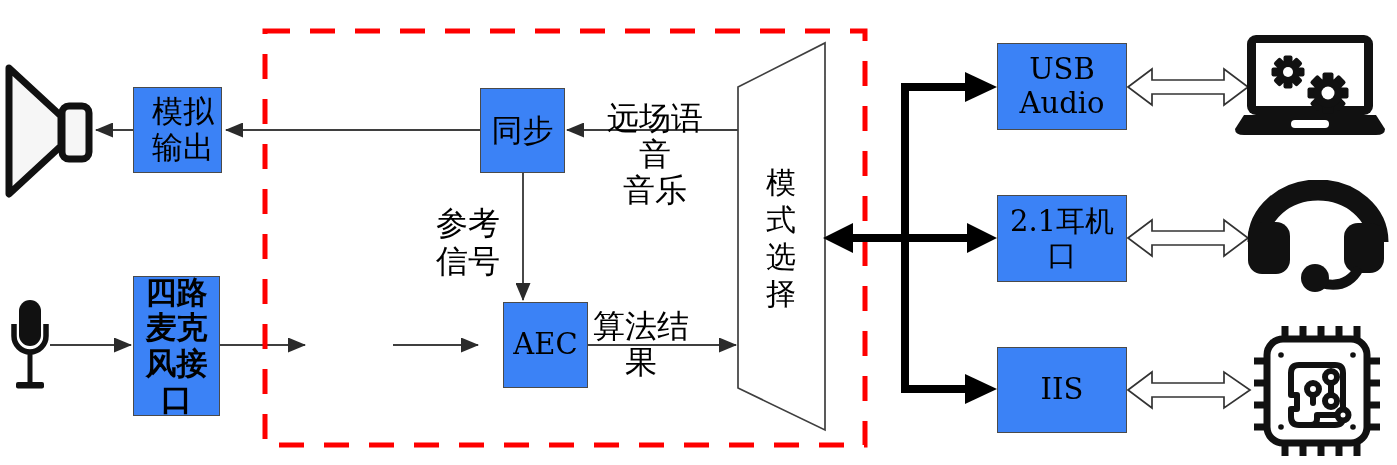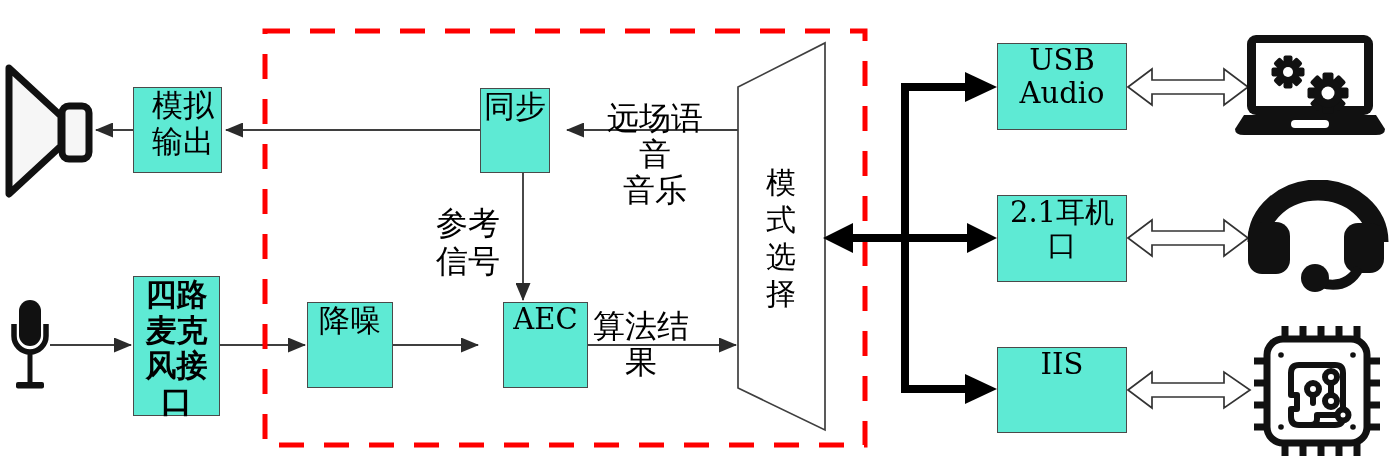--- a/index.html
+++ b/index.html
@@ -3,22 +3,22 @@
 <meta charset="utf-8">
 <style>
   html,body{margin:0;padding:0;background:#fff;}
   #canvas{
     position:relative;width:1397px;height:465px;background:#fff;overflow:hidden;
     font-family:"DejaVu Serif","Liberation Serif",serif;color:#000;
   }
   #wires{position:absolute;left:0;top:0;z-index:1;}
   .box{
     position:absolute;z-index:3;box-sizing:border-box;
-    border:1.7px solid #4a4a4a;background:#5eead4;
-    display:flex;align-items:flex-start;justify-content:center;
+    border:1.7px solid #4a4a4a;background:#3b82f6;
+    display:flex;align-items:center;justify-content:center;
   }
   .box-label{white-space:pre-line;text-align:center;line-height:1.15;}
   .floating-label{
     position:absolute;z-index:2;white-space:pre-line;text-align:center;
     line-height:1.12;background:transparent;
   }
   .icon{position:absolute;z-index:3;}
   .fs-box{font-size:31px;}
   .fs-label{font-size:32px;}
   .fs-latin{font-size:29px;}
@@ -75,27 +75,24 @@
 输出</span>
   </div>
 
   <div class="box" style="left:133px;top:276px;width:87px;height:140px;font-weight:bold;">
     <span class="box-label fs-box">四路
 麦克
 风接
 口</span>
   </div>
 
-  <div class="box" style="left:480px;top:88px;width:70px;height:85px;">
+  <div class="box" style="left:480px;top:88px;width:85px;height:85px;">
     <span class="box-label fs-box">同步</span>
   </div>
 
-  <div class="box" style="left:307px;top:302px;width:86px;height:86px;">
-    <span class="box-label fs-box">降噪</span>
-  </div>
 
   <div class="box" style="left:503px;top:302px;width:85px;height:86px;">
     <span class="box-label fs-latin">AEC</span>
   </div>
 
   <div class="mode-label" style="left:746px;top:164px;width:70px;">模
 式
 选
 择</div>
 

